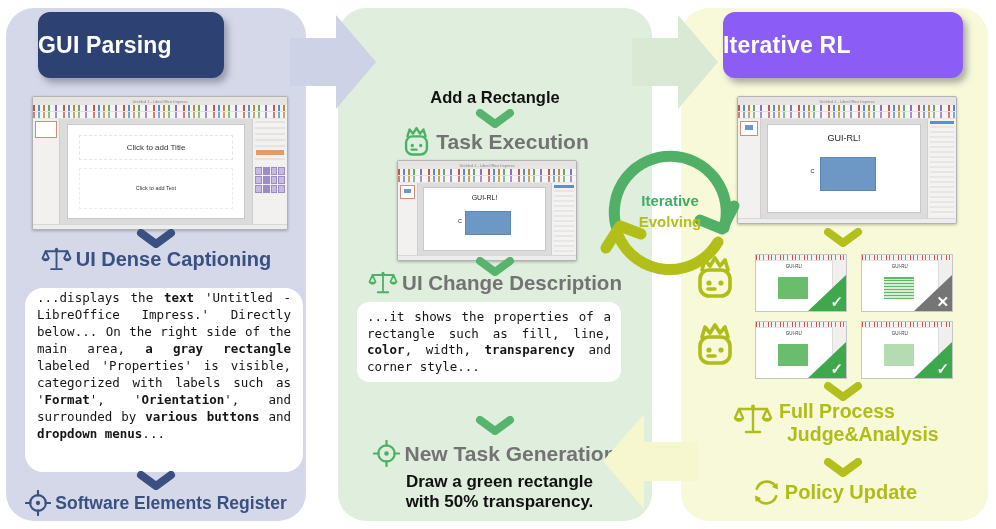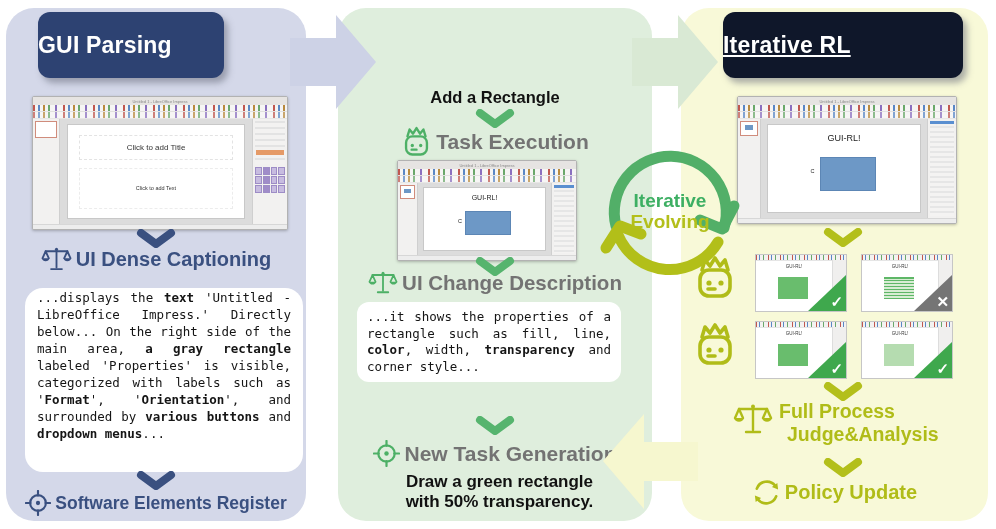--- a/index.html
+++ b/index.html
@@ -8,21 +8,21 @@
   .panel{position:absolute;top:8px;height:513px;border-radius:28px;}
   .panel-left{left:6px;width:300px;background:#d4d8e9;}
   .panel-mid{left:338px;width:314px;background:#dfeedd;}
   .panel-right{left:681px;width:307px;background:#f8f9d8;}
 
   .hdr{position:absolute;display:flex;align-items:center;
        color:#fff;font-weight:bold;border-radius:12px;
        box-shadow:4px 5px 6px rgba(95,100,115,.5);letter-spacing:.2px;}
   .hdr-navy{left:32px;top:4px;width:186px;height:66px;background:#2d4272;font-size:23px;}
   .hdr-green{left:36px;top:4px;width:212px;height:68px;background:#56b46e;font-size:22px;}
-  .hdr-olive{left:42px;top:4px;width:240px;height:66px;background:#0f172a;font-size:23px;text-decoration:underline;}
+  .hdr-olive{left:42px;top:4px;width:240px;height:66px;background:#8b5cf6;font-size:23px;}
 
   .row{position:absolute;left:0;right:0;display:flex;align-items:center;justify-content:center;
        gap:4px;font-weight:bold;}
   .navy{color:#3a5080}.greent{color:#737373}.olivet{color:#b0bc18}
   .chev{position:absolute;width:40px;height:20px;}
   .icon{flex:0 0 auto;display:block;}
 
   .mono-box{position:absolute;background:#fff;font-family:"DejaVu Sans Mono", monospace;
             color:#151515;text-align:justify;font-size:12.5px;overflow:hidden;}
   .mono-box b{font-weight:bold;}
@@ -80,21 +80,21 @@
   .t-stripe{background:repeating-linear-gradient(180deg,#5eb767 0 1.5px,#d8ecd4 1.5px 3px);}
   .t-light{background:#b5dcb0;}
   .thumb-corner{position:absolute;right:-1px;bottom:-1px;width:40px;height:38px;
                 clip-path:polygon(100% 0,0 100%,100% 100%);color:#fff;font-weight:bold;}
   .corner-ok{background:#3fa84d;}
   .corner-bad{background:#757575;}
   .mark{position:absolute;right:4px;bottom:1px;font-size:15px;}
 
   .arrow{position:absolute;}
   .loop-text{position:absolute;left:596px;top:190px;width:148px;text-align:center;
-             font-weight:bold;font-size:19px;line-height:21px;z-index:4;}
+             font-weight:bold;font-size:15px;line-height:21px;z-index:4;}
   .loop-text .l1{color:#3daf63;}
   .loop-text .l2{color:#b3bf1b;}
 </style>
 </head>
 <body>
 
 <div class="stage">
 
   <div class="panel panel-left">
     <div class="hdr hdr-navy">

